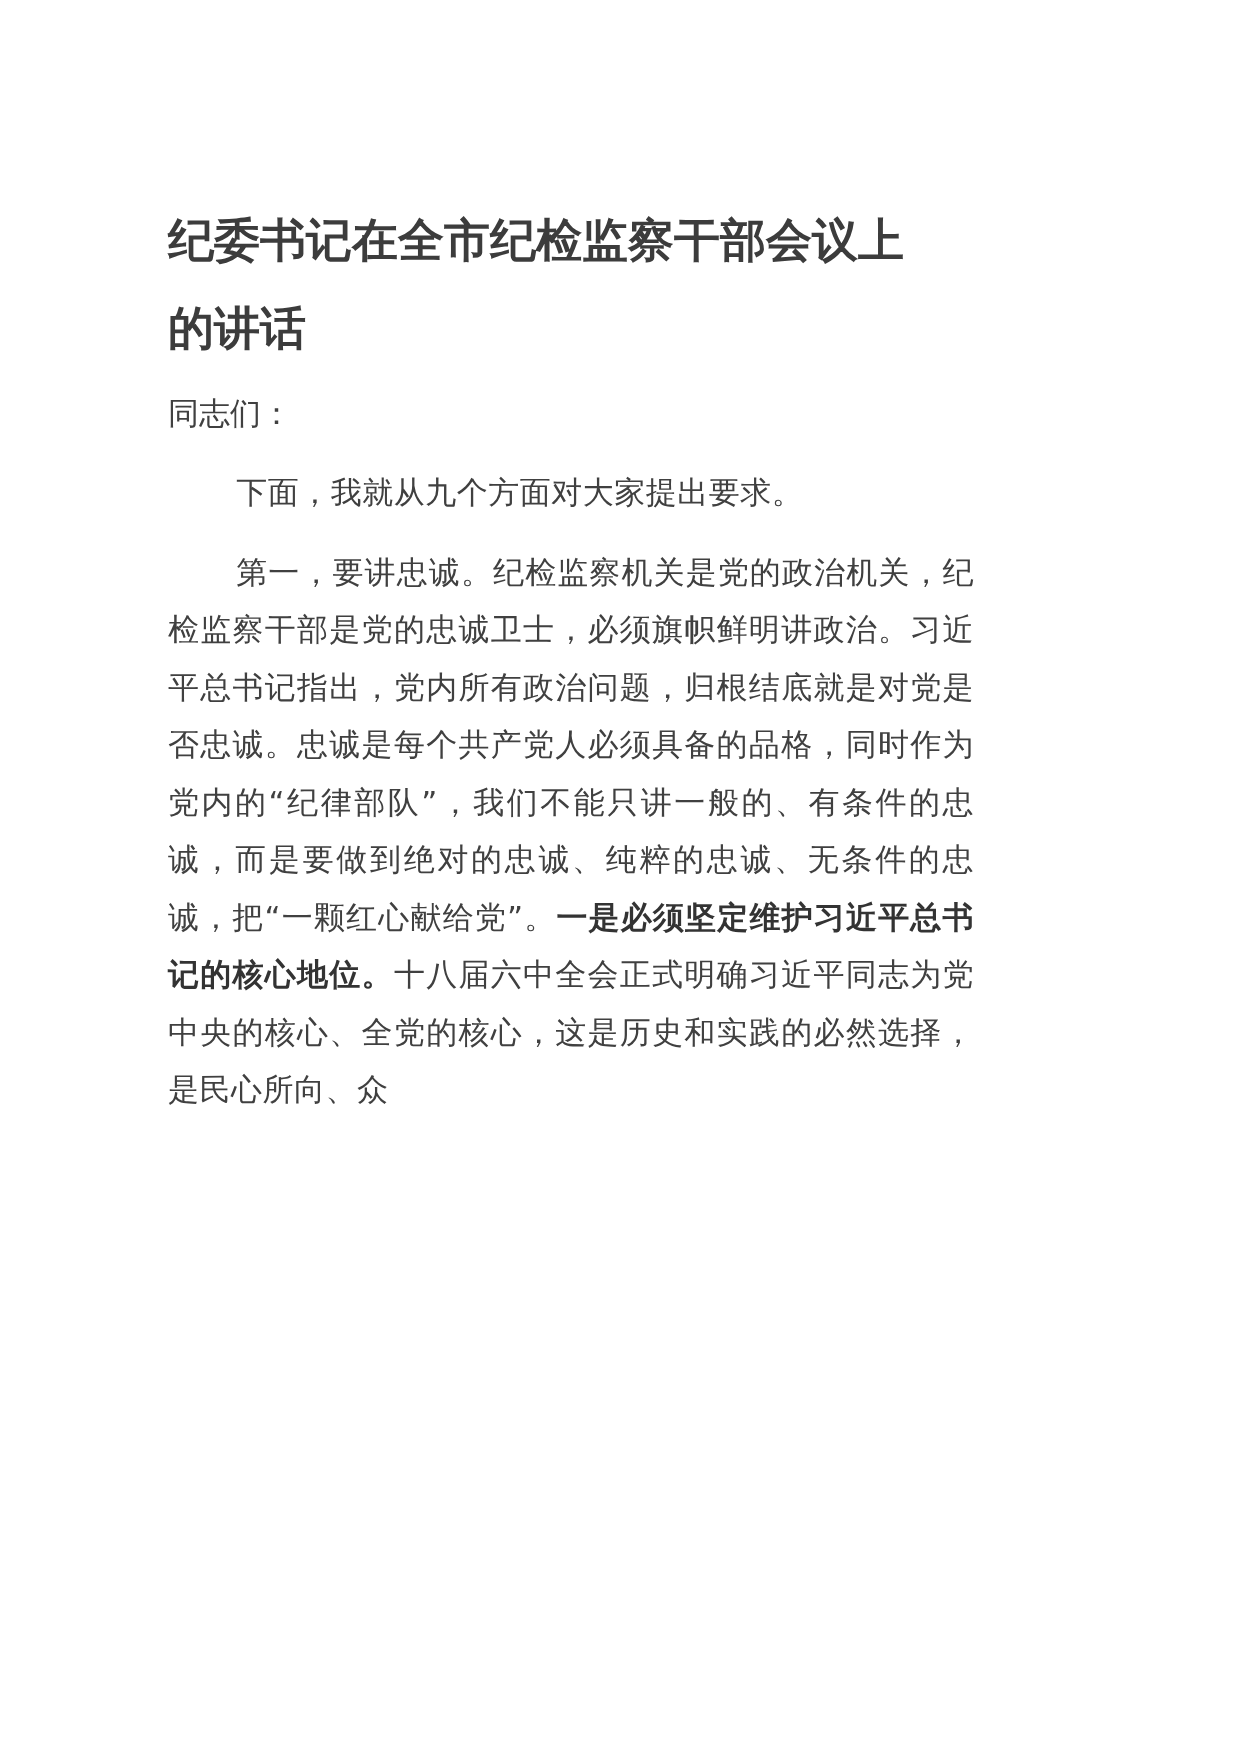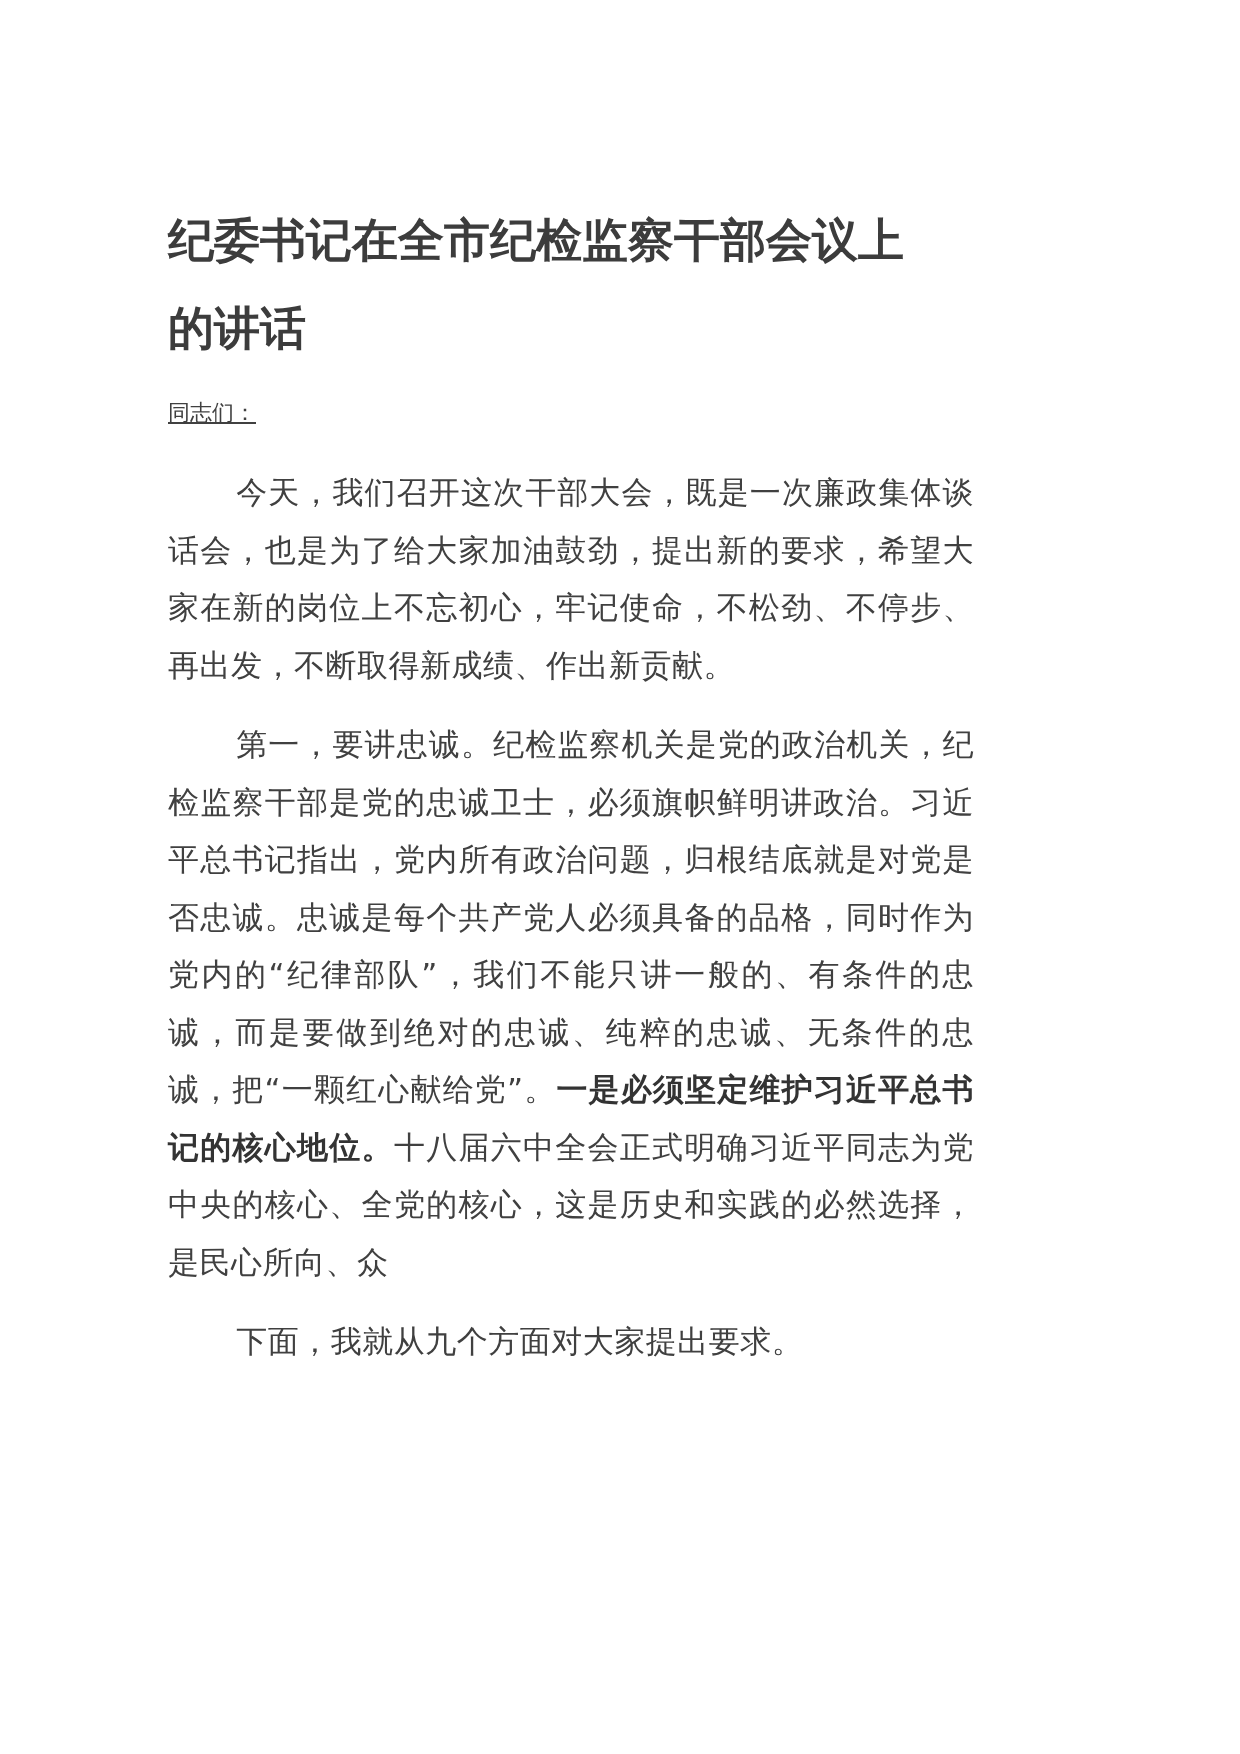--- a/index.html
+++ b/index.html
@@ -25,23 +25,22 @@
       font-size: 46px;
       line-height: 88px;
       font-weight: bold;
       margin: 0;
       letter-spacing: 0px;
       color: #3c3c3c;
       width: 760px;
     }
     .salutation {
       margin: 12px 0 0 0;
-      font-size: 22px;
+      font-size: 31px;
       line-height: 58px;
-      text-decoration: underline;
     }
     .para {
       margin: 22px 0 0 0;
       font-size: 31px;
       line-height: 57.5px;
       text-indent: 2.2em;
       letter-spacing: 0.5px;
       text-align: justify;
     }
     .para .bold {
@@ -50,18 +49,17 @@
     }
   </style>
 </head>
 <body>
 
 <div class="page">
   <h1 class="title">纪委书记在全市纪检监察干部会议上的讲话</h1>
 
   <p class="salutation">同志们：</p>
 
-  <p class="para">今天，我们召开这次干部大会，既是一次廉政集体谈话会，也是为了给大家加油鼓劲，提出新的要求，希望大家在新的岗位上不忘初心，牢记使命，不松劲、不停步、再出发，不断取得新成绩、作出新贡献。</p>
+
+  <p class="para">下面，我就从九个方面对大家提出要求。</p>
 
   <p class="para"><span>第一，要讲忠诚。纪检监察机关是党的政治机关，纪检监察干部是党的忠诚卫士，必须旗帜鲜明讲政治。习近平总书记指出，党内所有政治问题，归根结底就是对党是否忠诚。忠诚是每个共产党人必须具备的品格，同时作为党内的“纪律部队”，我们不能只讲一般的、有条件的忠诚，而是要做到绝对的忠诚、纯粹的忠诚、无条件的忠诚，把“一颗红心献给党”。</span><span class="bold">一是必须坚定维护习近平总书记的核心地位。</span><span>十八届六中全会正式明确习近平同志为党中央的核心、全党的核心，这是历史和实践的必然选择，是民心所向、众</span></p>
-
-  <p class="para">下面，我就从九个方面对大家提出要求。</p>
 </div>
 
 </body></html>

